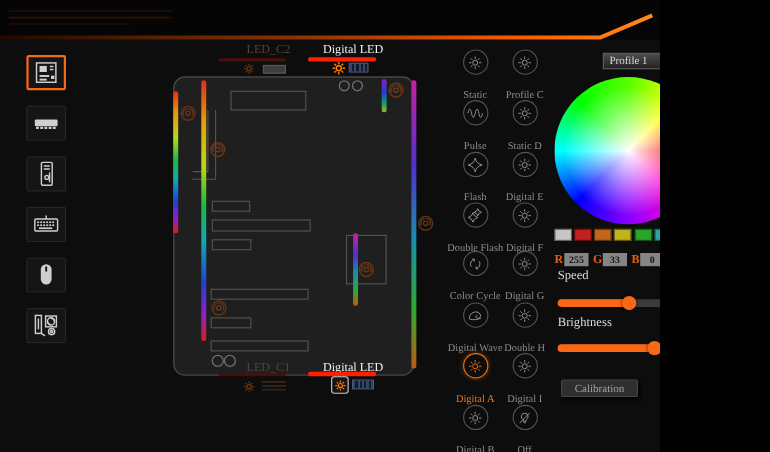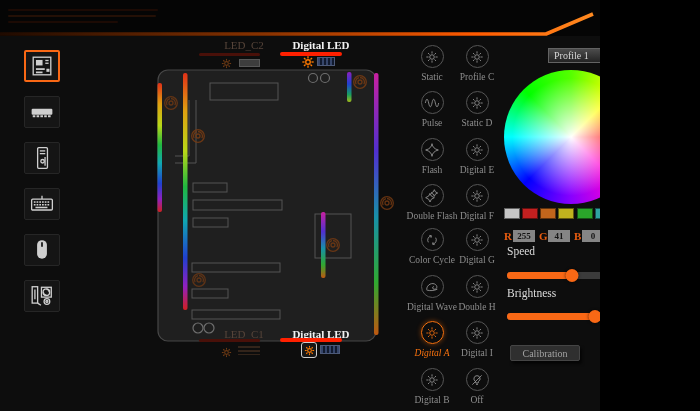--- a/index.html
+++ b/index.html
@@ -20,43 +20,43 @@
     position:absolute; left:24px; width:36px; height:32px;
     background:#151515; border:1px solid #262626; border-radius:2px;
     display:flex; align-items:center; justify-content:center; cursor:pointer;
   }
   .side-item.selected { border:2px solid #f96815; }
   .side-item svg { stroke:#cfcfcf; fill:none; stroke-width:1.2; }
   .side-item svg .f { fill:#cfcfcf; stroke:none; }
   
   #board-area { position:absolute; left:150px; top:35px; width:250px; height:370px; }
   .zone-label { position:absolute; width:70px; text-align:center; font-size:11px; }
-  .zone-label.bright { color:#f2f2f2; font-weight:bold; }
+  .zone-label.bright { color:#f2f2f2; font-weight:normal; }
   .zone-label.dim { color:#564439; }
   .zone-underline { position:absolute; border-radius:2px; }
   .zone-underline.bright { background:#ff2000; height:4px; width:62px; }
   .zone-underline.dim { background:#491009; height:3px; width:61px; }
   .zone-ico { position:absolute; }
   .zone-ico svg { width:100%; height:100%; }
   .stripbox { position:absolute; border:1px solid #4d5a78;
     background:repeating-linear-gradient(90deg,#36466b 0 2px,#111a2e 2px 4px); }
   .graybox { position:absolute; background:#3d3d3d; border:1px solid #575757; }
   .dimlines { position:absolute;
     background:repeating-linear-gradient(180deg,#33241a 0 2px,transparent 2px 4px); }
   .selbox { position:absolute; border:1px solid #cdcdcd; border-radius:3px;
     background:#161616; display:flex; align-items:center; justify-content:center; }
   
   .mode { position:absolute; width:56px; text-align:center; color:#979797; cursor:pointer; }
   .mode-circle { width:23px; height:23px; border:1.4px solid #555; border-radius:50%;
     margin:0 auto; display:flex; align-items:center; justify-content:center; }
   .mode-circle svg { width:16px; height:16px; stroke:currentColor; fill:none; stroke-width:1.3; }
-  .mode-label { font-size:9.5px; margin-top:4px; color:#8d8d8d; white-space:nowrap; }
+  .mode-label { font-size:9.5px; margin-top:14px; color:#8d8d8d; white-space:nowrap; }
   .mode.selected { color:#f9720e; }
   .mode.selected .mode-circle { border-color:#f9720e; box-shadow:0 0 5px rgba(249,110,10,.45); }
-  .mode.selected .mode-label { color:#f9720e;font-style:italic; }
+  .mode.selected .mode-label { color:#f9720e; }
   
   #profile-box { position:absolute; left:507px; top:48px; width:103px; height:15px;
     background:linear-gradient(#4c4c4c,#232323); border:1px solid #636363;
     color:#d6d6d6; font-size:10px; line-height:13px; padding-left:5px; cursor:pointer;margin-left:41px; }
   #profile-arrow { position:absolute; right:4px; top:4px; width:0; height:0;
     border-left:5px solid transparent; border-right:5px solid transparent;
     border-top:6px solid #f96815; }
   .pf-ico { position:absolute; top:47px; width:16px; height:16px; cursor:pointer; }
   .pf-ico svg { stroke:#6f6f6f; fill:none; stroke-width:1.2; }
   #wheel { position:absolute; left:504px; top:70px; width:134px; height:134px; border-radius:50%;
@@ -525,21 +525,21 @@
     <div class="swatch" style="left: 540px; background: rgb(194, 102, 28);"></div>
     <div class="swatch" style="left: 558px; background: rgb(192, 179, 30);"></div>
     <div class="swatch" style="left: 577px; background: rgb(42, 165, 42);"></div>
     <div class="swatch" style="left: 595px; background: rgb(47, 163, 163);"></div>
     <div class="swatch" style="left: 613px; background: rgb(34, 34, 196);"></div>
     <div class="swatch" style="left: 631px; background: rgb(179, 50, 179);"></div>
 
     <div class="rgb-label" style="left:504px">R</div>
     <div class="rgb-box" style="left:513px;width:22px">255</div>
     <div class="rgb-label" style="left:539px">G</div>
-    <div class="rgb-box" style="left:548px;width:22px">41</div>
+    <div class="rgb-box" style="left:548px;width:22px">33</div>
     <div class="rgb-label" style="left:574px">B</div>
     <div class="rgb-box" style="left:582px;width:22px">0</div>
     <div class="rgb-label" style="left:607px">#</div>
     <div class="rgb-box" style="left:614px;width:30px">FF2100</div>
 
     <div class="slider-label" style="top:245px">Speed</div>
     <div class="slider" style="top:272px">
       <div class="fill" style="width: 41%;"></div>
       <div class="thumb" style="left: 41%;"></div>
     </div>

